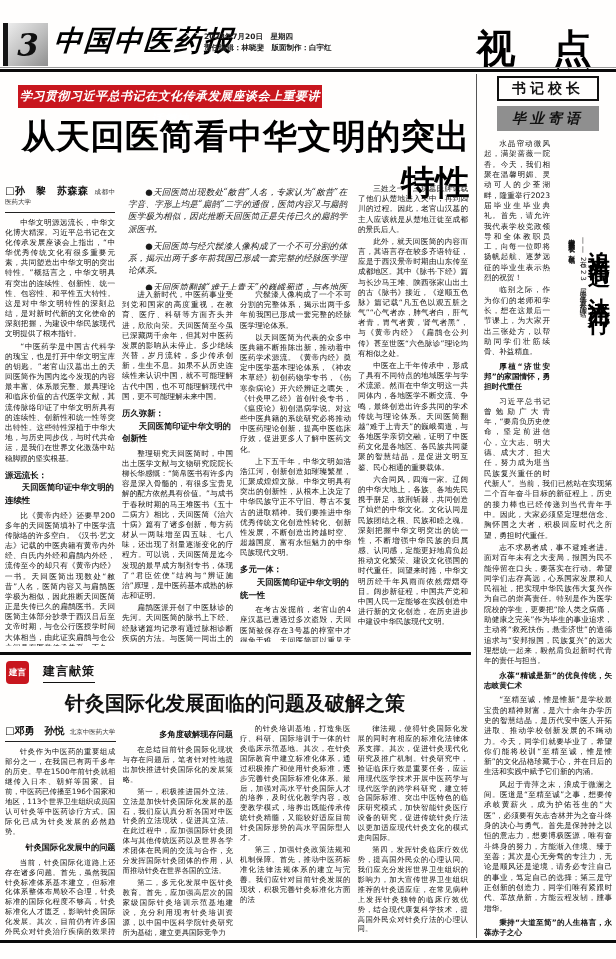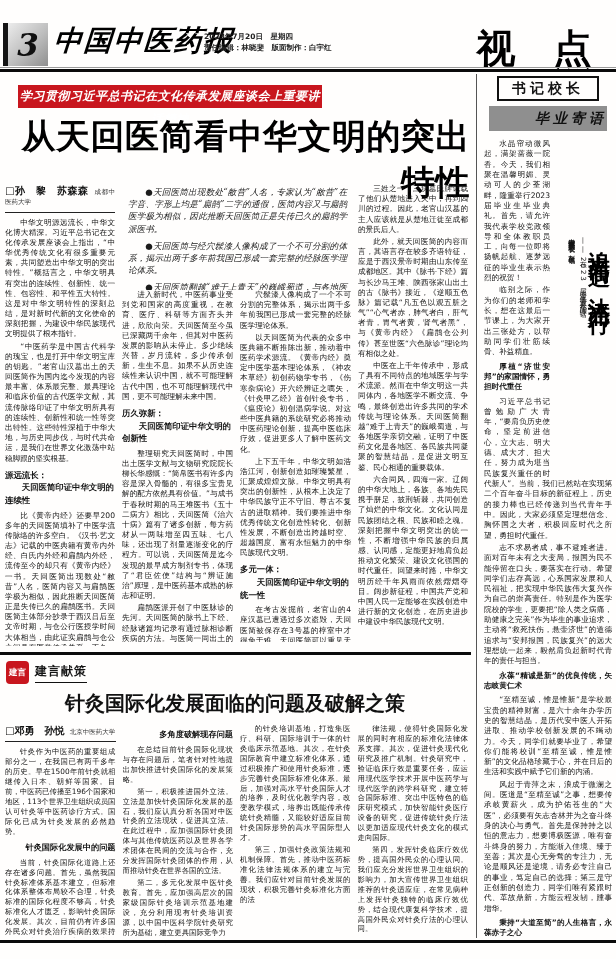--- a/index.html
+++ b/index.html
@@ -41,37 +41,37 @@
   .author-name{font-weight:bold;font-size:10px;}
   .author-affil{font-size:6.5px;color:#333;margin-left:3px;}
   .subhead{font-weight:bold;font-size:8.4px;line-height:1.5;margin:5px 0 4px 0;
            white-space:pre-line;text-align:left;text-indent:0;}
   
   .rule-mid{position:absolute;left:0;top:652px;width:471px;height:3px;background:#0b0b0b;}
   .section-row{position:absolute;left:6px;top:661px;display:flex;align-items:center;}
   .seal{width:23px;height:23px;background:#c8161e;border-radius:4px;color:#fff;
         display:flex;align-items:center;justify-content:center;font-size:8.5px;font-weight:bold;
         font-family:"DejaVu Serif",serif;}
-  .section-name{margin-left:6px;font-weight:bold;font-size:12px;border-bottom:1.5px solid #111;
+  .section-name{margin-left:14px;font-weight:bold;font-size:12px;border-bottom:1.5px solid #111;
                 padding-bottom:2px;letter-spacing:1px;}
   .bottom-headline{position:absolute;left:0;top:690px;width:470px;text-align:center;
                    font-size:20px;font-weight:900;color:#111;}
   .bottom-body{position:absolute;left:5px;top:724px;width:463px;height:214px;display:flex;gap:7px;}
   .bottom-body .ncol{flex:1;height:214px;font-size:7.4px;}
   .bsubhead{font-weight:bold;font-size:8.2px;text-align:right;margin:5px 0;text-indent:0;}
   .rule-bottom{position:absolute;left:0;top:940px;width:616px;height:3px;background:#0b0b0b;}
   
   .side-rule{position:absolute;left:476px;top:74px;width:1px;height:864px;background:#555;}
   .sidebar{position:absolute;left:484px;top:76px;width:128px;height:862px;overflow:hidden;}
   .tagbox1{width:102px;height:25px;margin:0 auto;border:2px solid #111;box-sizing:border-box;
            font-family:"DejaVu Serif",serif;font-weight:bold;font-size:14px;line-height:21px;
            text-align:center;letter-spacing:4px;}
   .tagbox2{width:102px;height:25px;margin:5px auto 8px auto;background:#8f8f8f;
            font-family:"DejaVu Serif",serif;font-style:italic;font-weight:bold;font-size:14px;
-           line-height:25px;text-align:right;letter-spacing:4px;color:#101010;padding-left:16px;}
+           line-height:25px;text-align:center;letter-spacing:4px;color:#101010;}
   .side-article{font-size:7.6px;line-height:1.36;text-align:justify;overflow:hidden;height:804px;}
   .side-article p{margin:0 0 2px 0;text-indent:2em;}
   .side-article .shead{font-weight:bold;margin:4px 0;text-indent:2em;}
   .v-block{float:right;width:62px;height:332px;display:flex;align-items:flex-end;justify-content:flex-end;}
   .v-inner{writing-mode:vertical-rl;height:238px;}
   .v-title{font-family:"DejaVu Serif",serif;font-weight:900;font-size:22px;letter-spacing:5px;
            color:#000;line-height:1.1;}
   .v-subtitle{font-size:7px;letter-spacing:2px;margin-top:4px;line-height:1.6;}
   .v-byline{font-size:6.5px;font-weight:bold;letter-spacing:1px;line-height:1.6;}
 </style>

